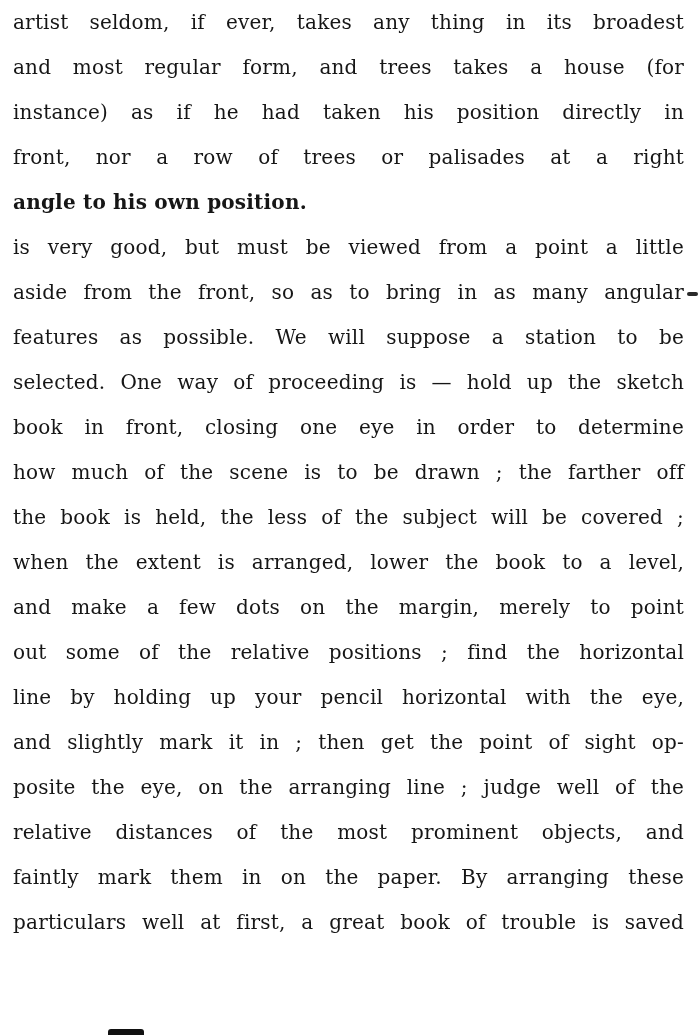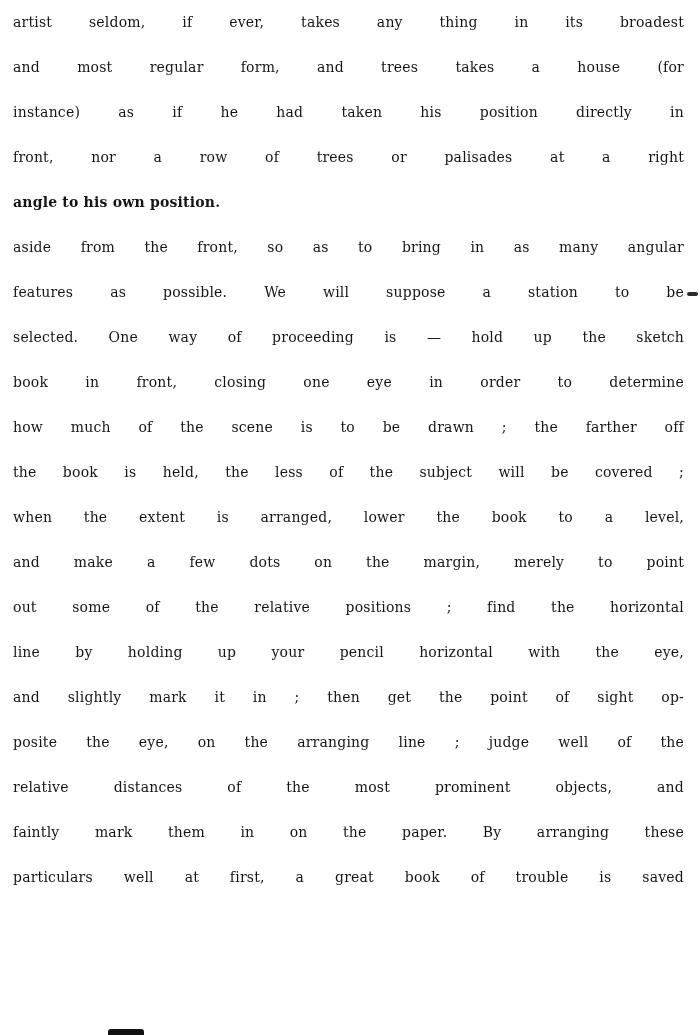--- a/index.html
+++ b/index.html
@@ -21,21 +21,21 @@
   .text-block {
     position: absolute;
     top: 0;
     left: 0;
     right: 0;
     padding: 0 16px 0 13px;
   }
   .line {
     height: 45px;
     line-height: 45px;
-    font-size: 14px;
+    font-size: 20px;
     letter-spacing: 0.2px;
     text-align: justify;
     text-align-last: justify;
     overflow: visible;
   }
   .line.indent {
     padding-left: 26px;
   }
   .line.para-end {
     text-align-last: left;
@@ -65,20 +65,21 @@
 </head>
 <body>
 
 <div class="page" style="color: rgb(22, 22, 22); background: rgb(255, 255, 255);">
   <div class="text-block">
       <div class="line">artist seldom, if ever, takes any thing in its broadest</div>
       <div class="line">and most regular form, and trees takes a house (for</div>
       <div class="line">instance) as if he had taken his position directly in</div>
       <div class="line">front, nor a row of trees or palisades at a right</div>
       <div class="line para-end">angle to his own position.</div>
+      <div class="line">is very good, but must be viewed from a point a little</div>
       <div class="line">aside from the front, so as to bring in as many angular</div>
       <div class="line">features as possible. We will suppose a station to be</div>
       <div class="line">selected. One way of proceeding is — hold up the sketch</div>
       <div class="line">book in front, closing one eye in order to determine</div>
       <div class="line">how much of the scene is to be drawn ; the farther off</div>
       <div class="line">the book is held, the less of the subject will be covered ;</div>
       <div class="line">when the extent is arranged, lower the book to a level,</div>
       <div class="line">and make a few dots on the margin, merely to point</div>
       <div class="line">out some of the relative positions ; find the horizontal</div>
       <div class="line">line by holding up your pencil horizontal with the eye,</div>

